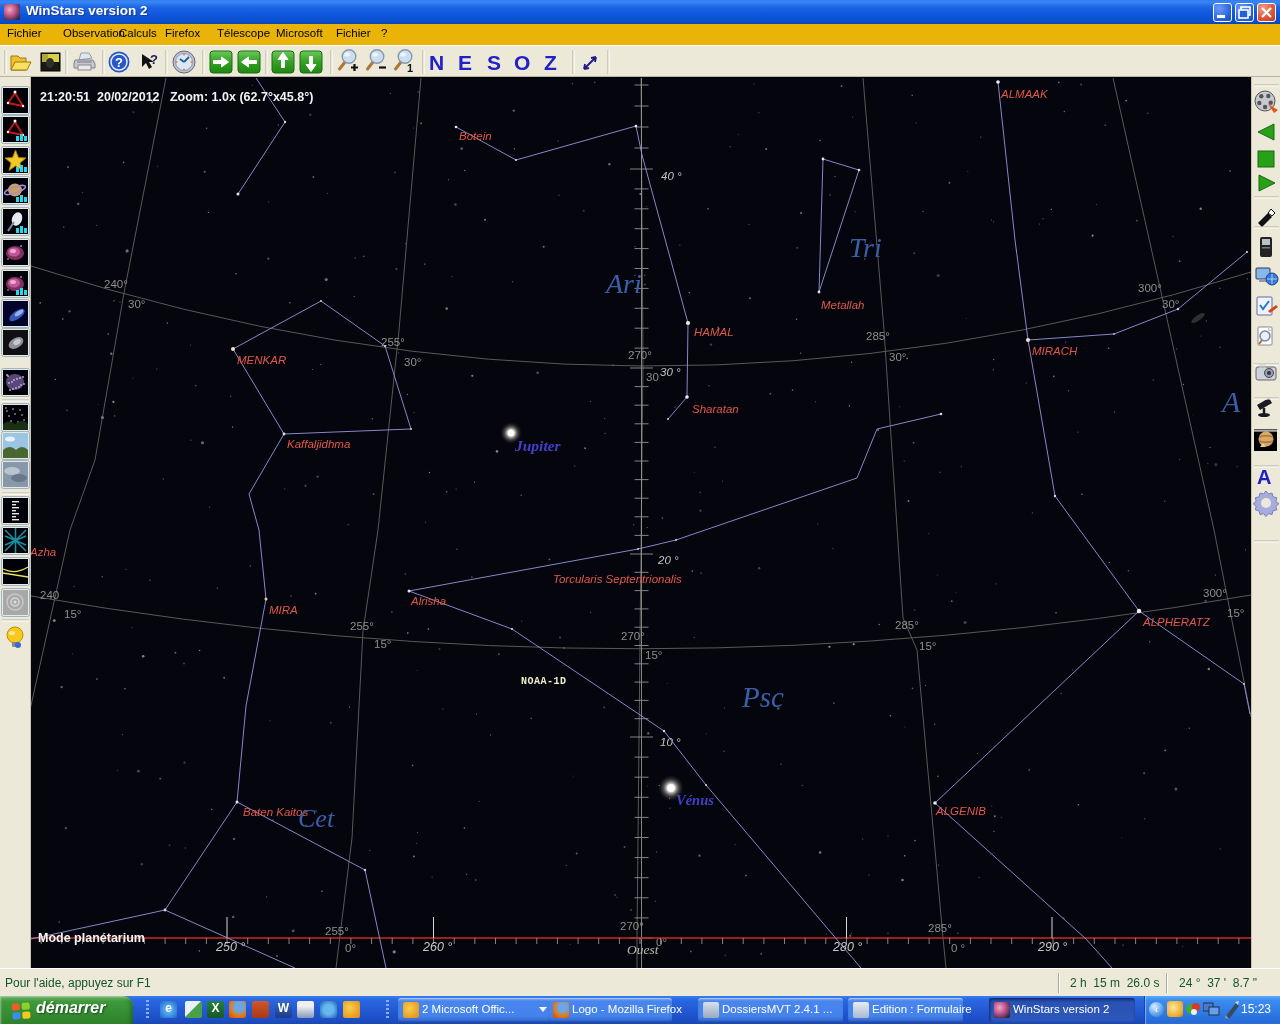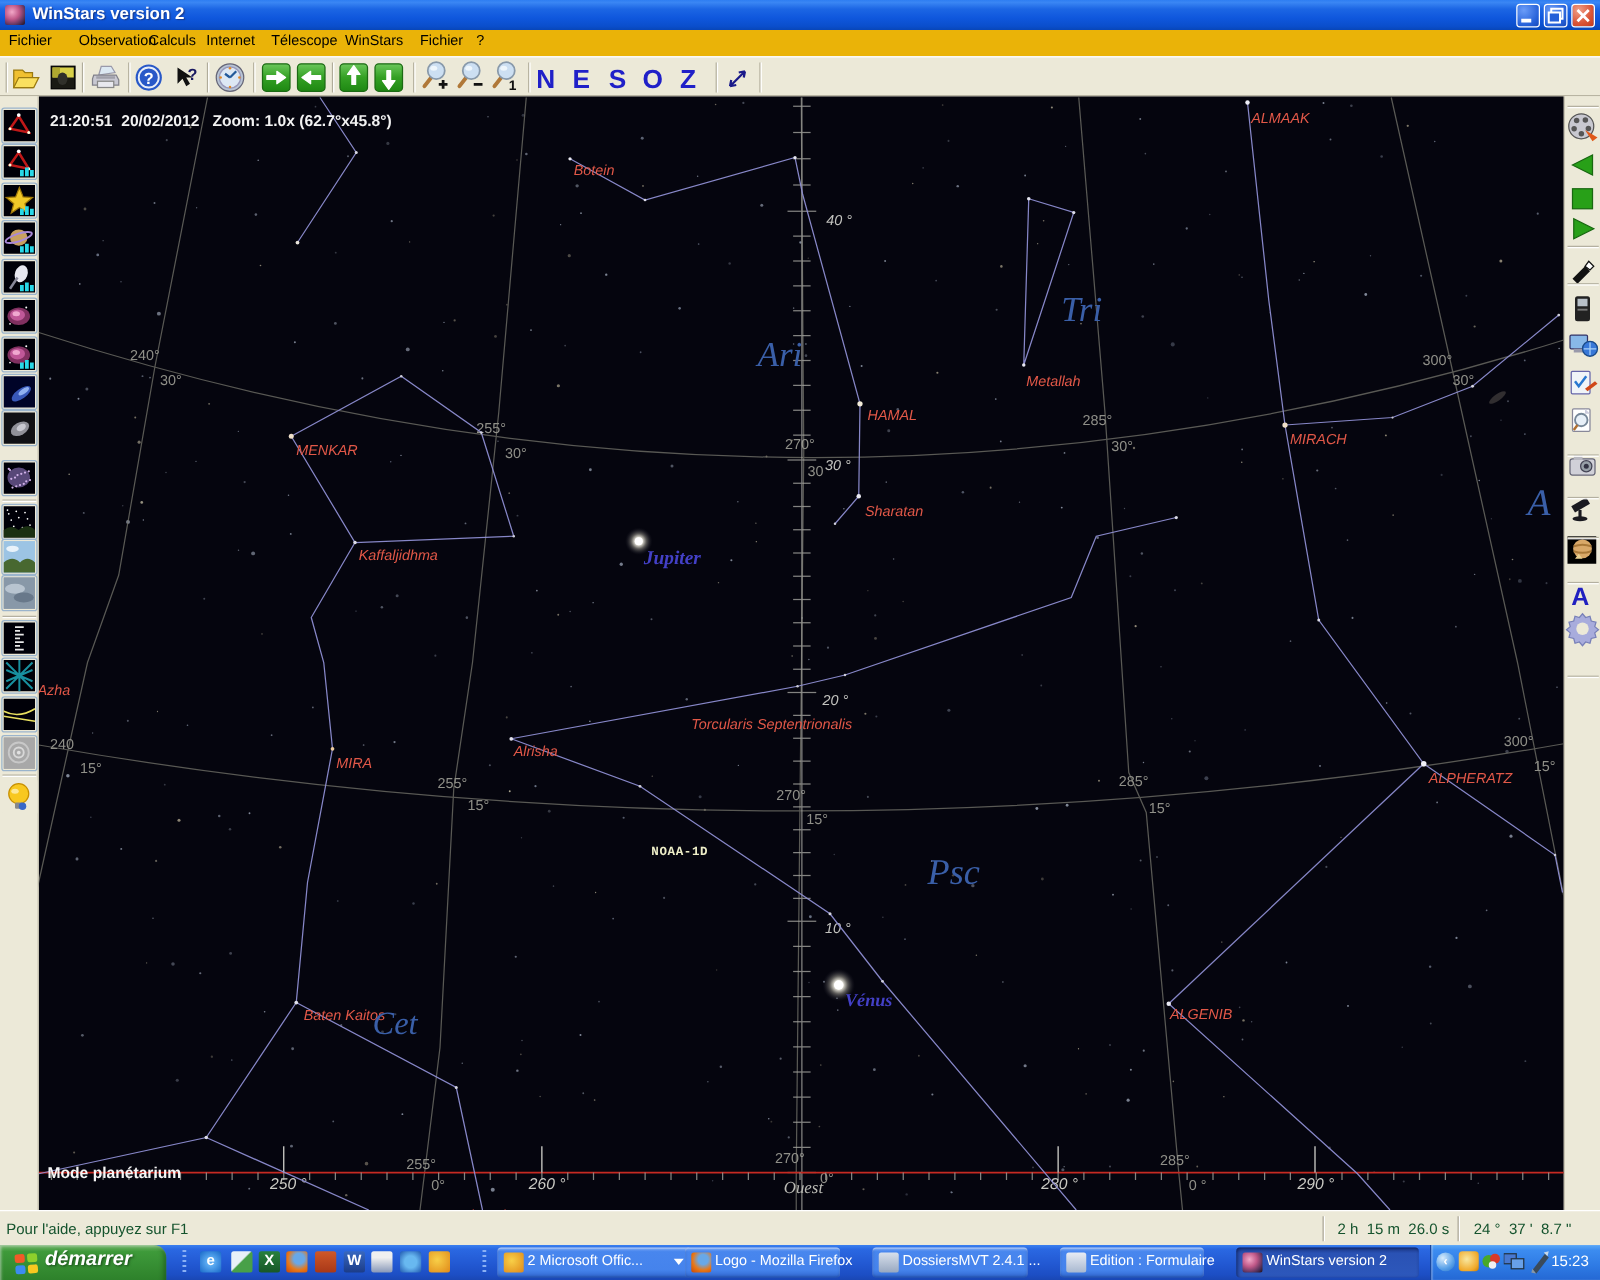--- a/index.html
+++ b/index.html
@@ -50,23 +50,23 @@
         <rect x="5" y="3" width="9" height="8" fill="none" stroke="#fff" stroke-width="1.6"></rect>
         <rect x="3" y="6" width="9" height="8" fill="#2560d8" stroke="#fff" stroke-width="1.6"></rect>
       </svg></div>
     <div id="btn-close" class="wbtn abs"><svg width="17" height="17">
         <path d="M4 4 L13 13 M13 4 L4 13" stroke="#fff" stroke-width="2.2"></path>
       </svg></div>
     <div id="menubar" class="abs">
       <span style="left:7px">Fichier</span>
       <span style="left:63px">Observation</span>
       <span style="left:119px">Calculs</span>
-      <span style="left:165px">Internet</span>
+      <span style="left:165px">Firefox</span>
       <span style="left:217px">Télescope</span>
-      <span style="left:276px">WinStars</span>
+      <span style="left:276px">Microsoft</span>
       <span style="left:336px">Fichier</span>
       <span style="left:381px">?</span>
     </div>
     <div id="toolbar" class="abs"><svg width="1280" height="32">
         <line x1="5" y1="4" x2="5" y2="28" stroke="#b0ac9a" stroke-width="1"></line>
         <line x1="6" y1="4" x2="6" y2="28" stroke="#fff" stroke-width="1"></line>
         <line x1="66" y1="4" x2="66" y2="28" stroke="#b0ac9a" stroke-width="1"></line>
         <line x1="67" y1="4" x2="67" y2="28" stroke="#fff" stroke-width="1"></line>
         <line x1="103" y1="4" x2="103" y2="28" stroke="#b0ac9a" stroke-width="1"></line>
         <line x1="104" y1="4" x2="104" y2="28" stroke="#fff" stroke-width="1"></line>
@@ -440,21 +440,21 @@
       <div style="position:absolute;left:386px;top:4px;width:3px;height:20px;background:repeating-linear-gradient(180deg,#8ab0f4 0 2px,transparent 2px 4px)"></div>
       <div id="tb1" class="tbtn" style="left:398px;width:155px">
         <div class="tico" style="background:radial-gradient(circle at 40% 40%,#f8d048,#e08818)"></div>
         <div class="lbl" style="width:115px">2 Microsoft Offic...</div>
         <div style="position:absolute;right:6px;top:9px;width:0;height:0;border-left:4px solid transparent;border-right:4px solid transparent;border-top:5px solid #fff"></div>
       </div>
       <div id="tb2" class="tbtn" style="left:548px;width:124px">
         <div class="tico" style="background:radial-gradient(circle at 60% 35%,#68a8e8 28%,#e87818 60%,#c84808)"></div>
         <div class="lbl" style="width:115px">Logo - Mozilla Firefox</div>
       </div>
-      <div id="tb3" class="tbtn" style="left:698px;width:124px">
+      <div id="tb3" class="tbtn" style="left:698px;width:145px">
         <div class="tico" style="background:linear-gradient(180deg,#d8e0ec,#98a8c0)"></div>
         <div class="lbl" style="width:115px">DossiersMVT 2.4.1 ...</div>
       </div>
       <div id="tb4" class="tbtn" style="left:848px;width:115px">
         <div class="tico" style="background:linear-gradient(180deg,#e8ecf4,#a8b8d0)"></div>
         <div class="lbl" style="width:107px">Edition : Formulaire</div>
       </div>
       <div id="tb5" class="tbtn" style="left:989px;width:146px">
         <div class="tico" style="background:radial-gradient(circle at 35% 35%,#f2a8c8 0%,#c05888 40%,#503058 75%,#201018 100%)"></div>
         <div class="lbl" style="width:116px">WinStars version 2</div>

